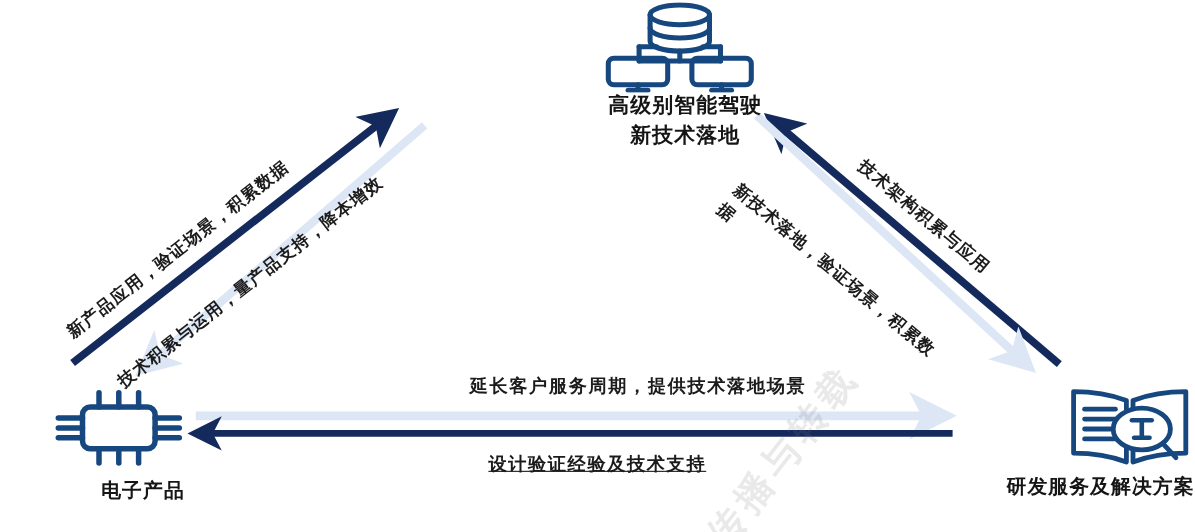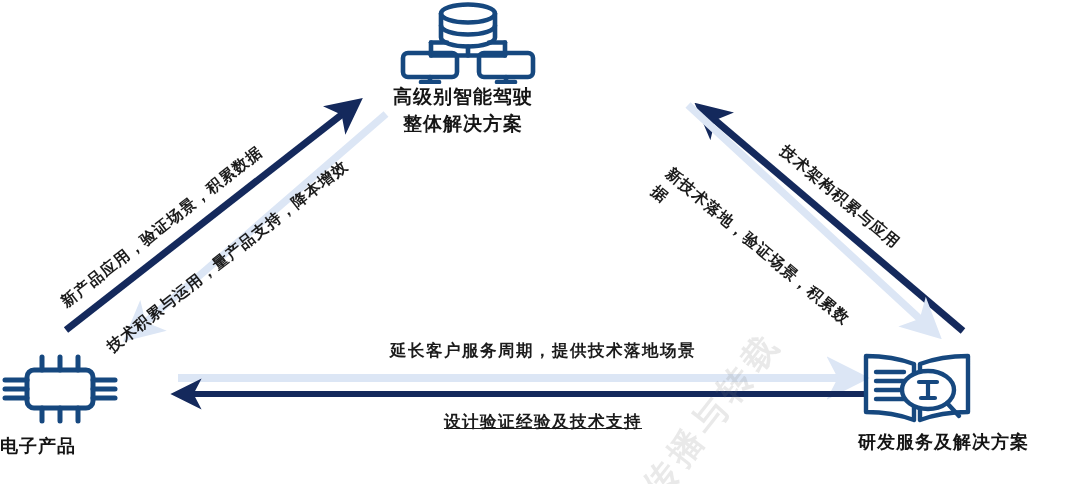--- a/index.html
+++ b/index.html
@@ -14,21 +14,21 @@
     position: relative;
     width: 1086px;
     height: 484px;
     background: #ffffff;
     overflow: hidden;
   }
   .node {
     position: absolute;
     display: flex;
     flex-direction: column;
-    align-items: flex-start;
+    align-items: flex-end;
     justify-content: flex-start;
   }
   .node-label {
     font-family: "Liberation Serif", "DejaVu Serif", serif;
     font-weight: bold;
     color: #151515;
     text-align: center;
     line-height: 1.42;
     letter-spacing: 1px;
     white-space: nowrap;
@@ -155,21 +155,21 @@
         <path d="M37,75 v4"></path>
         <path d="M28,80 h18"></path>
 
         <rect x="86" y="51" width="54" height="24" rx="5"></rect>
         <path d="M113,75 v4"></path>
         <path d="M104,80 h18"></path>
       </g>
     </svg>
     <div class="node-label">
       <div>高级别智能驾驶</div>
-      <div>整体解决方案</div>
+      <div>新技术落地</div>
     </div>
   </div>
 
   <div class="node" id="node-left">
     <svg width="120" height="78" viewBox="0 0 120 78" xmlns="http://www.w3.org/2000/svg">
       <g fill="none" stroke="#16487f" stroke-width="5" stroke-linecap="round" stroke-linejoin="round">
         <rect x="27" y="20" width="66" height="38" rx="7"></rect>
 
         <path d="M42,20 v-13"></path>
         <path d="M60,20 v-13"></path>
@@ -222,19 +222,19 @@
   </div>
 
   <div class="edge-label" style="left:57px; top:296px; transform: rotate(-38deg);">新产品应用，验证场景，积累数据</div>
 
   <div class="edge-label" style="left:103px; top:341px; transform: rotate(-38deg);">技术积累与运用，量产品支持，降本增效</div>
 
   <div class="edge-label" style="left:789px; top:141px; transform: rotate(40deg);">技术架构积累与应用</div>
 
   <div class="edge-label wrapped" style="left:676px; top:162px; transform: rotate(40deg);">新技术落地，验证场景，积累数据</div>
 
-  <div class="flat-label" style="left:353px; top:340px; width:380px;">延长客户服务周期，提供技术落地场景</div>
+  <div class="flat-label" style="left:353px; top:340px; width:380px;text-align:right;">延长客户服务周期，提供技术落地场景</div>
 
   <div class="flat-label" style="left:408px; top:411px; width:270px;text-decoration:underline;">设计验证经验及技术支持</div>
 
   <div id="watermark">不传播与转载</div>
 
 </div>
 
 </body></html>

